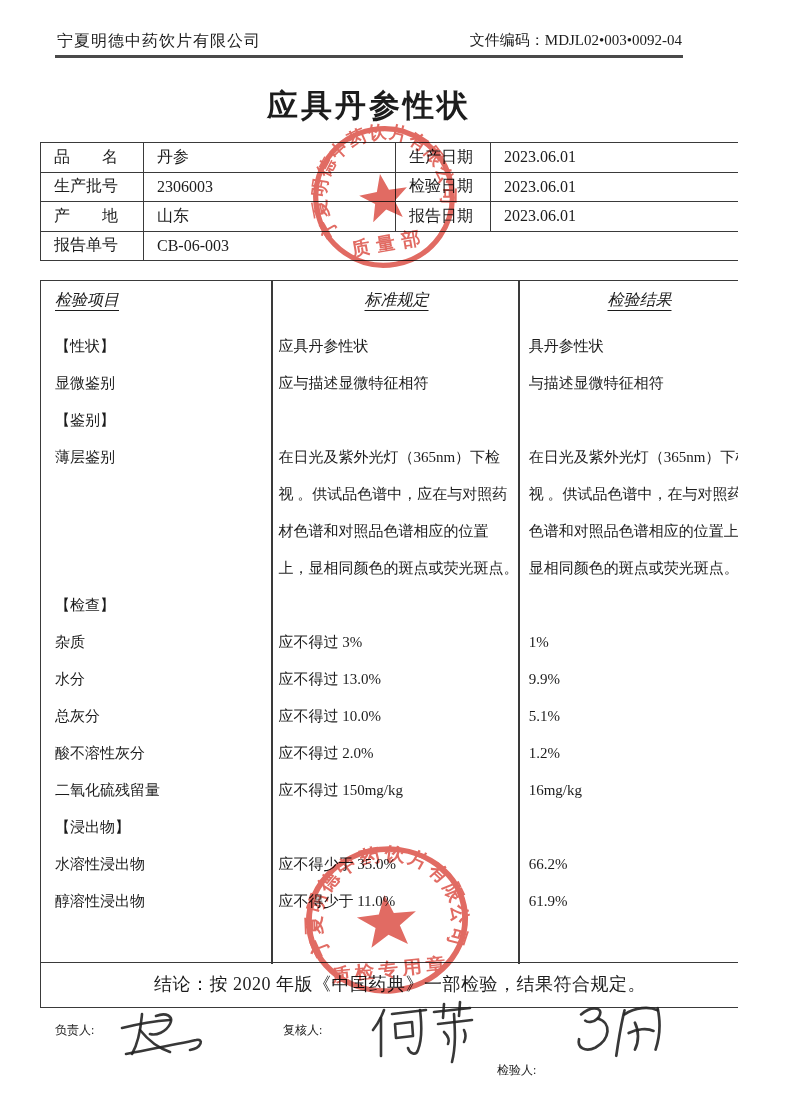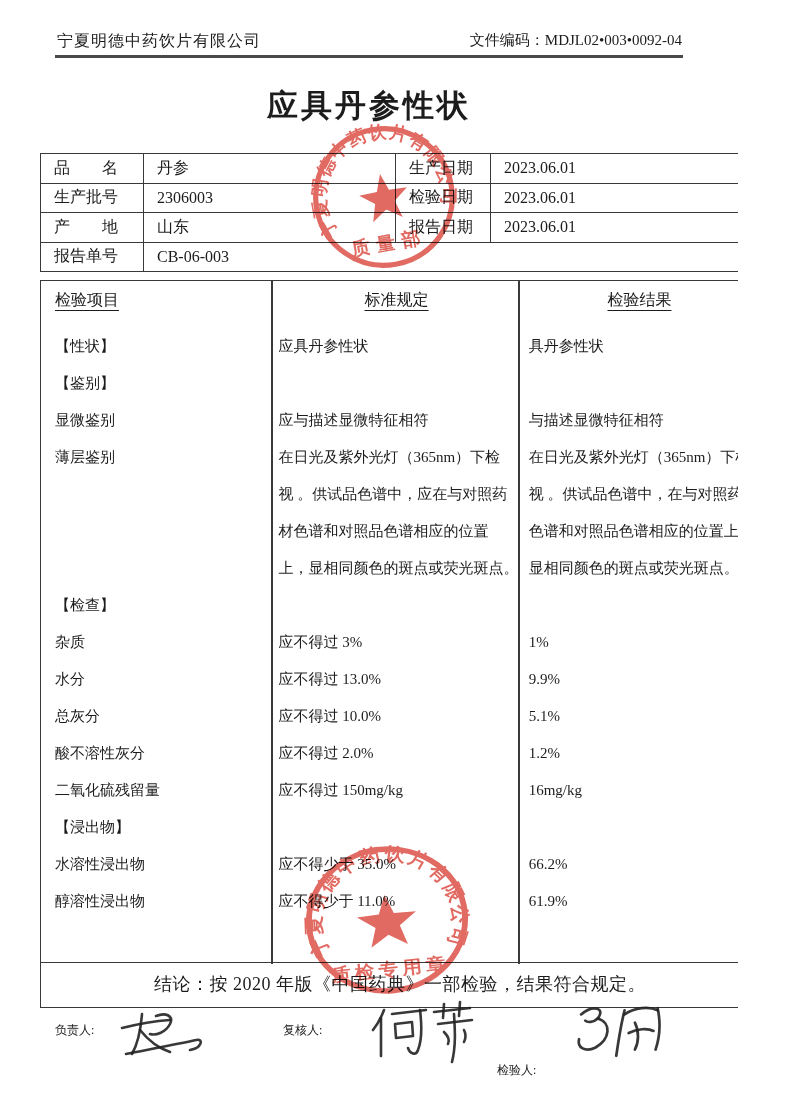--- a/index.html
+++ b/index.html
@@ -7,32 +7,32 @@
     position:relative;width:738px;height:1094px;background:#fff;
     font-family:"Liberation Serif","DejaVu Serif",serif;color:#1c1c1c;overflow:hidden;
   }
   
   .hdr-company{position:absolute;left:57px;top:31px;font-size:16px;letter-spacing:1px;}
   .hdr-code{position:absolute;right:56px;top:31px;font-size:15px;}
   .hdr-rule{position:absolute;left:55px;right:55px;top:55px;height:2.5px;background:#4a4a4a;}
   .doc-title{position:absolute;left:0;right:0;top:85px;text-align:center;
     font-size:31px;font-weight:bold;letter-spacing:3px;}
   
-  .info-table{position:absolute;left:40px;top:153px;width:720px;border-collapse:collapse;table-layout:fixed;}
+  .info-table{position:absolute;left:40px;top:142px;width:720px;border-collapse:collapse;table-layout:fixed;}
   .info-table td{border:1.6px solid #3a3a3a;height:28.5px;font-size:16px;padding:0 0 0 13px;overflow:hidden;}
   
   .spec-table{position:absolute;left:40px;top:280px;width:720px;height:728px;
     border:1.6px solid #3a3a3a;box-sizing:border-box;}
   .vline{position:absolute;top:0;width:1.6px;height:683px;background:#3a3a3a;}
   .v1{left:230px;} .v2{left:477px;}
   .spec-head{position:absolute;top:9px;left:0;width:100%;display:flex;font-size:16px;}
   .spec-head .h1{width:232px;padding-left:14px;box-sizing:border-box;}
   .spec-head .h2{width:247px;text-align:center;}
   .spec-head .h3{flex:1;text-align:center;}
-  .spec-head span{text-decoration:underline;text-underline-offset:5px;}
+  .spec-head span{text-decoration:underline;text-underline-offset:5px;font-style:italic;}
   .spec-body{position:absolute;top:47px;left:0;width:100%;}
   .srow{display:flex;align-items:flex-start;}
   .srow>div{font-size:15px;line-height:37px;min-height:37px;box-sizing:border-box;white-space:pre-wrap;}
   .srow .c1{width:232px;padding-left:14px;}
   .srow .c2{width:247px;padding-left:6px;}
   .srow .c3{width:241px;padding-left:10px;}
   .conclusion{position:absolute;left:0;bottom:0;width:100%;height:45px;
     border-top:1.6px solid #3a3a3a;box-sizing:border-box;text-align:center;
     font-size:18px;line-height:43px;letter-spacing:0.5px;}
   
@@ -103,28 +103,28 @@
       <div class="h3"><span>检验结果</span></div>
     </div>
 
     <div class="spec-body">
       <div class="srow">
         <div class="c1">【性状】</div>
         <div class="c2">应具丹参性状</div>
         <div class="c3">具丹参性状</div>
       </div>
       <div class="srow">
+        <div class="c1">显微鉴别</div>
+        <div class="c2">应与描述显微特征相符</div>
+        <div class="c3">与描述显微特征相符</div>
+      </div>
+      <div class="srow">
         <div class="c1">【鉴别】</div>
         <div class="c2"></div>
         <div class="c3"></div>
-      </div>
-      <div class="srow">
-        <div class="c1">显微鉴别</div>
-        <div class="c2">应与描述显微特征相符</div>
-        <div class="c3">与描述显微特征相符</div>
       </div>
       <div class="srow">
         <div class="c1">薄层鉴别</div>
         <div class="c2">在日光及紫外光灯（365nm）下检
 视 。供试品色谱中，应在与对照药
 材色谱和对照品色谱相应的位置
 上，显相同颜色的斑点或荧光斑点。</div>
         <div class="c3">在日光及紫外光灯（365nm）下检
 视 。供试品色谱中，在与对照药材
 色谱和对照品色谱相应的位置上，

